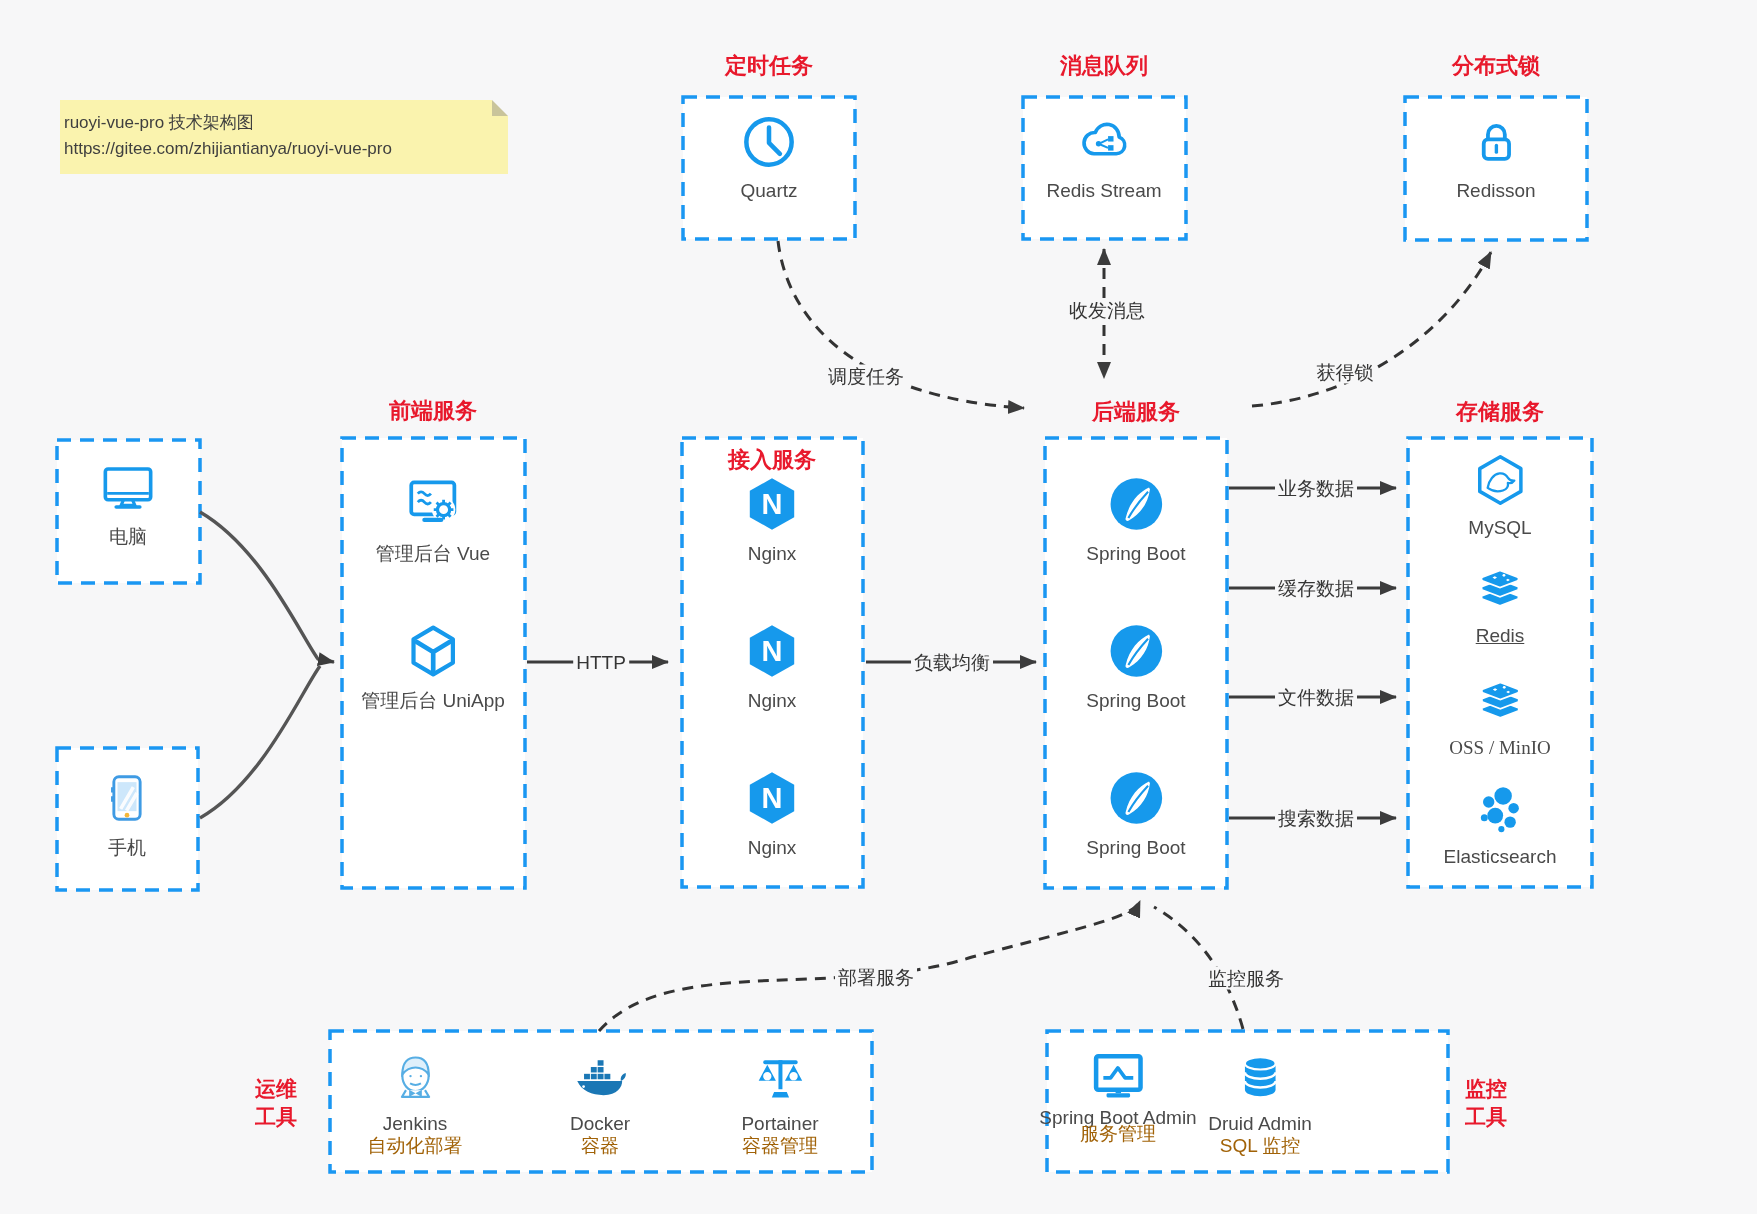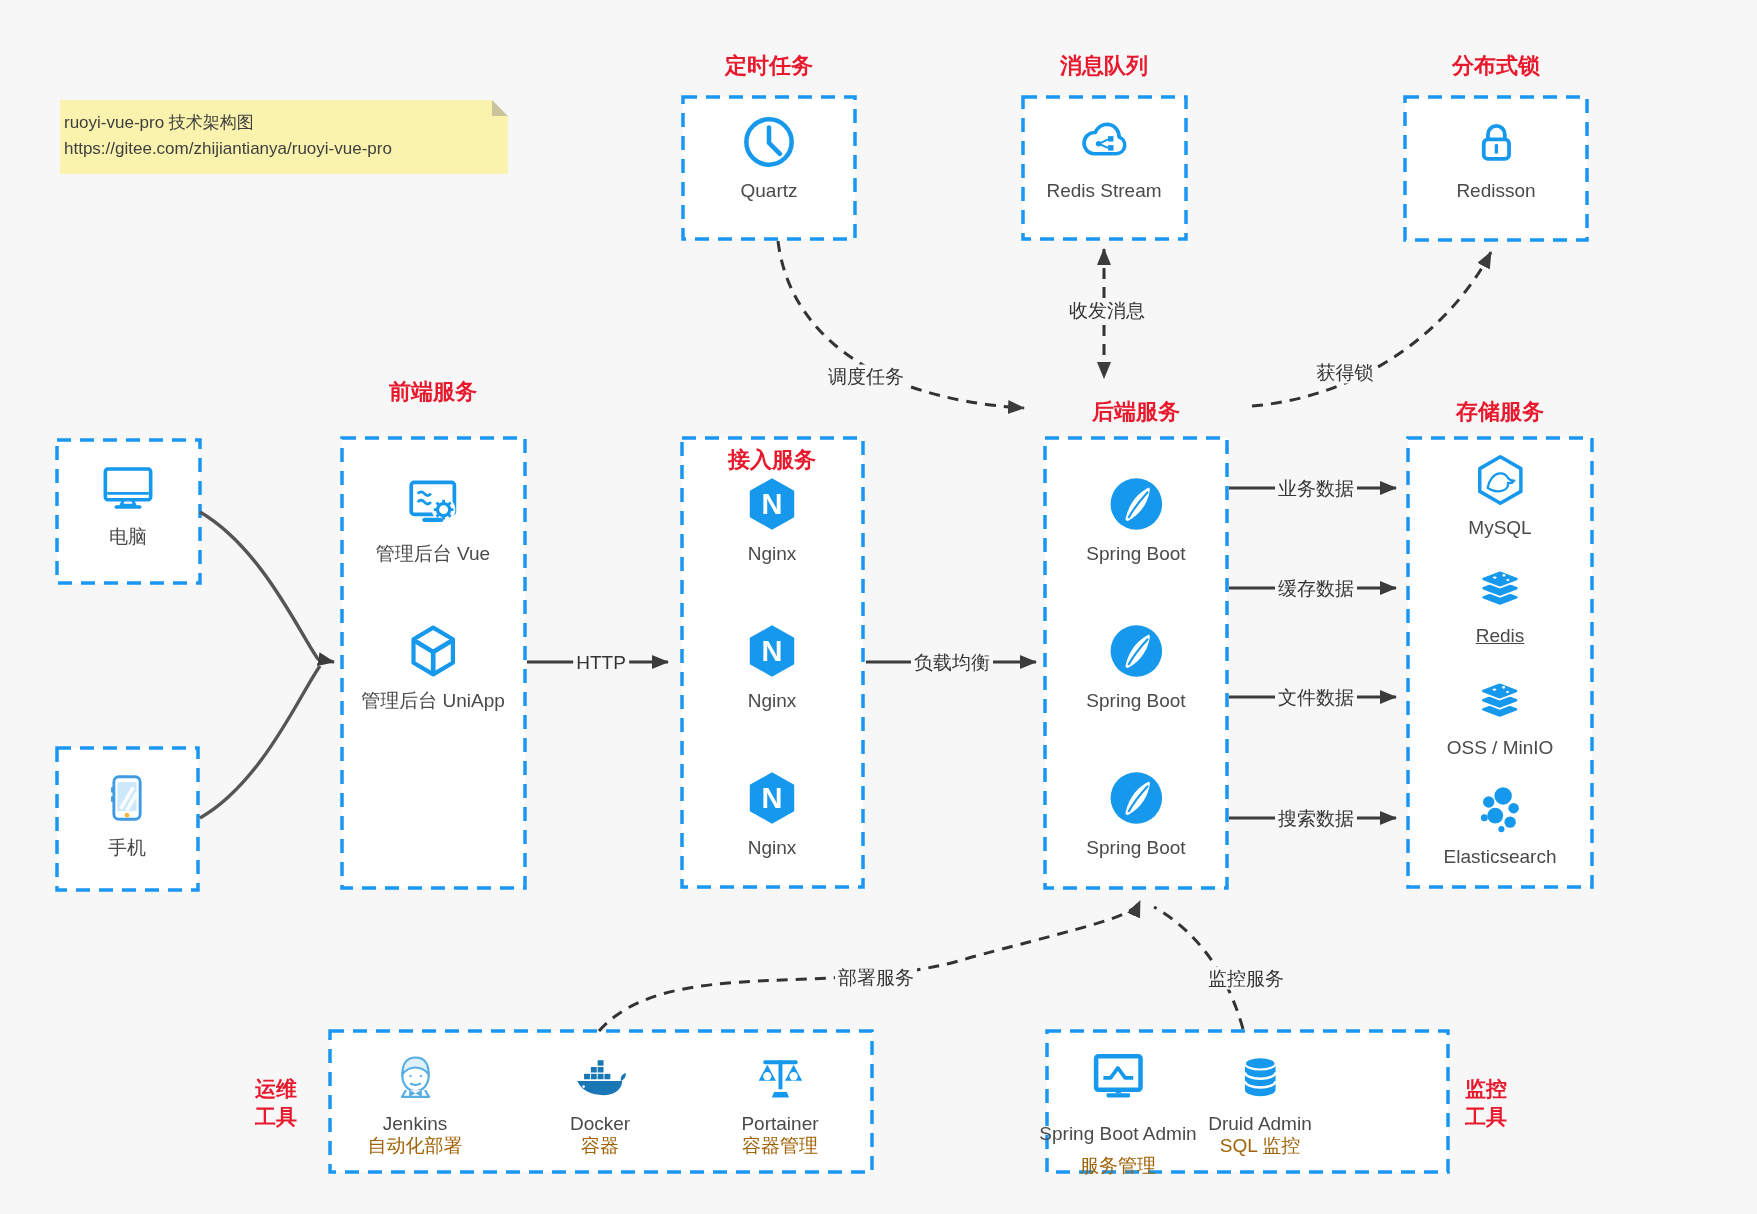--- a/index.html
+++ b/index.html
@@ -92,21 +92,21 @@
 
   <div class="note">
     <span class="fold"></span>
     <div>ruoyi-vue-pro 技术架构图</div>
     <div>https://gitee.com/zhijiantianya/ruoyi-vue-pro</div>
   </div>
 
   <div class="t-red" style="left:769px;top:51px;">定时任务</div>
   <div class="t-red" style="left:1104px;top:51px;">消息队列</div>
   <div class="t-red" style="left:1496px;top:51px;">分布式锁</div>
-  <div class="t-red" style="left:433px;top:377px;">前端服务</div>
+  <div class="t-red" style="left:433px;top:396px;">前端服务</div>
   <div class="t-red" style="left:772px;top:397px;margin-top:48px;">接入服务</div>
   <div class="t-red" style="left:1136px;top:397px;">后端服务</div>
   <div class="t-red" style="left:1500px;top:397px;">存储服务</div>
 
   <div class="side-title" style="left:276px;top:1075px;">
     <div>运维</div>
     <div>工具</div>
   </div>
   <div class="side-title" style="left:1486px;top:1075px;">
     <div>监控</div>
@@ -247,21 +247,21 @@
         <path d="M32 22.5 L53 30.5 v3.5 L32 42 L11 34 v-3.5 Z"></path>
         <path d="M32 12 L53 20 v3.5 L32 31.5 L11 23.5 v-3.5 Z"></path>
       </g>
       <path d="M26 18.5 l2.6 1.6 l-2.6 1.6 l-2.6 -1.6 z" fill="#ffffff"></path>
       <circle cx="36.5" cy="17.5" r="1.6" fill="#ffffff"></circle>
       <path d="M41 21.5 l2.2 1.4 l-2.2 1.4 l-2.2 -1.4 z" fill="#ffffff"></path>
     </svg>
     <div class="lbl">Redis</div>
   </div>
 
-  <div class="node" style="left:1500px;top:672px;">
+  <div class="node" style="left:1500px;top:672px;font-family:Liberation Serif, serif;">
     <svg viewBox="0 0 64 64" width="58" height="56">
       <g fill="#1699ec" stroke="#ffffff" stroke-width="2">
         <path d="M32 33 L53 41 v3.5 L32 52.5 L11 44.5 v-3.5 Z"></path>
         <path d="M32 22.5 L53 30.5 v3.5 L32 42 L11 34 v-3.5 Z"></path>
         <path d="M32 12 L53 20 v3.5 L32 31.5 L11 23.5 v-3.5 Z"></path>
       </g>
       <path d="M26 18.5 l2.6 1.6 l-2.6 1.6 l-2.6 -1.6 z" fill="#ffffff"></path>
       <circle cx="36.5" cy="17.5" r="1.6" fill="#ffffff"></circle>
       <path d="M41 21.5 l2.2 1.4 l-2.2 1.4 l-2.2 -1.4 z" fill="#ffffff"></path>
     </svg>
@@ -323,21 +323,21 @@
         <rect x="29.8" y="13.5" width="4.4" height="32"></rect>
         <path fill-rule="evenodd" d="M17.5 18.5 L8 36 H27 Z M17.5 26.5 a4.6 4.6 0 1 0 0.01 9.2 a4.6 4.6 0 1 0 -0.01 -9.2 Z"></path>
         <path fill-rule="evenodd" d="M46.5 18.5 L37 36 H56 Z M46.5 26.5 a4.6 4.6 0 1 0 0.01 9.2 a4.6 4.6 0 1 0 -0.01 -9.2 Z"></path>
         <path d="M25 48.5 h14 l2.5 6 h-19 z"></path>
       </g>
     </svg>
     <div class="lbl">Portainer</div>
     <div class="sub" style="margin-top:-8px;">容器管理</div>
   </div>
 
-  <div class="node" style="left:1118px;top:1048px;gap:17px;">
+  <div class="node" style="left:1118px;top:1048px;gap:1px;">
     <svg viewBox="0 0 64 64" width="58" height="58">
       <rect x="7.5" y="9" width="49" height="37" rx="2.5" fill="#ffffff" stroke="#1699ec" stroke-width="5"></rect>
       <path d="M15.5 33 h8 l8 -11 l8 11 h9" fill="none" stroke="#1699ec" stroke-width="4" stroke-linejoin="round"></path>
       <path d="M29 46 h6 v4 h-6 z" fill="#1699ec"></path>
       <rect x="19" y="50" width="26" height="4.5" rx="1.5" fill="#1699ec"></rect>
     </svg>
     <div class="lbl">Spring Boot Admin</div>
     <div class="sub" style="margin-top:-8px;">服务管理</div>
   </div>
 

